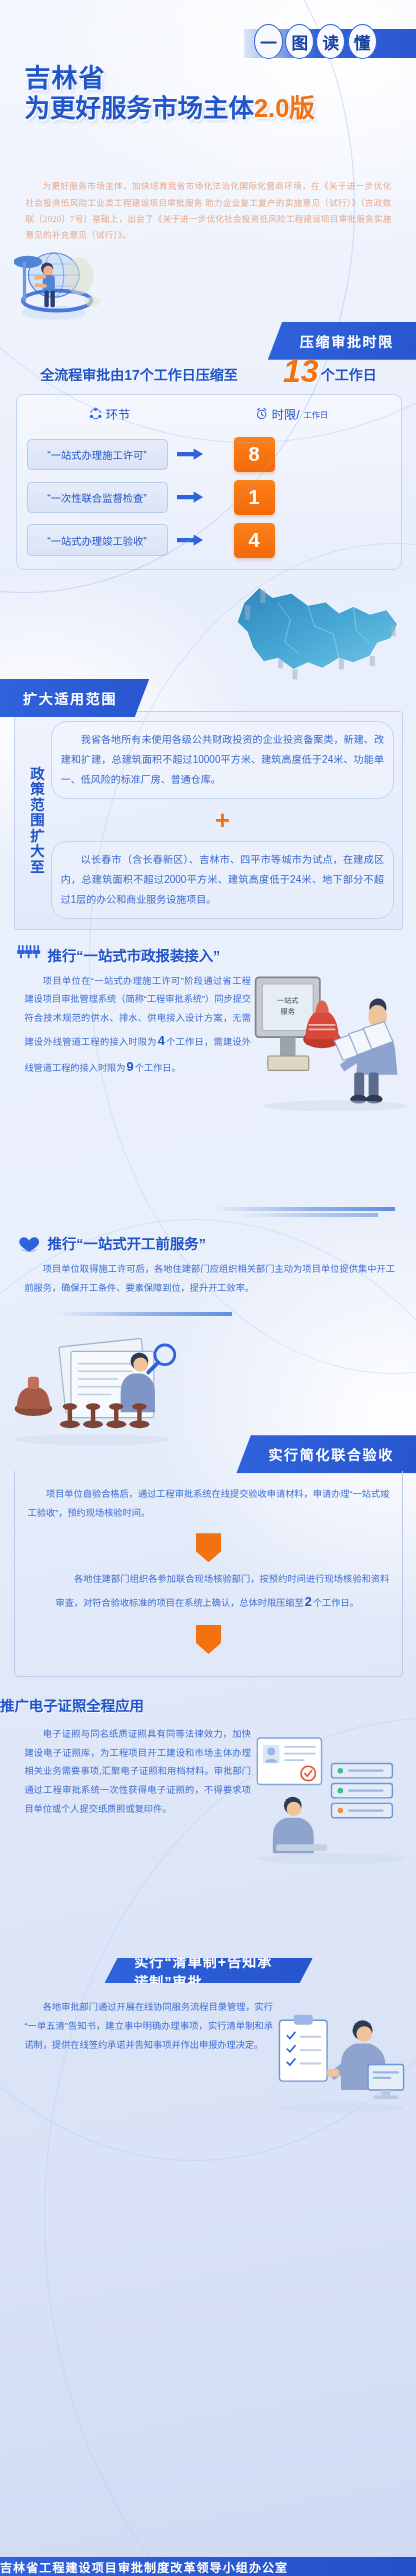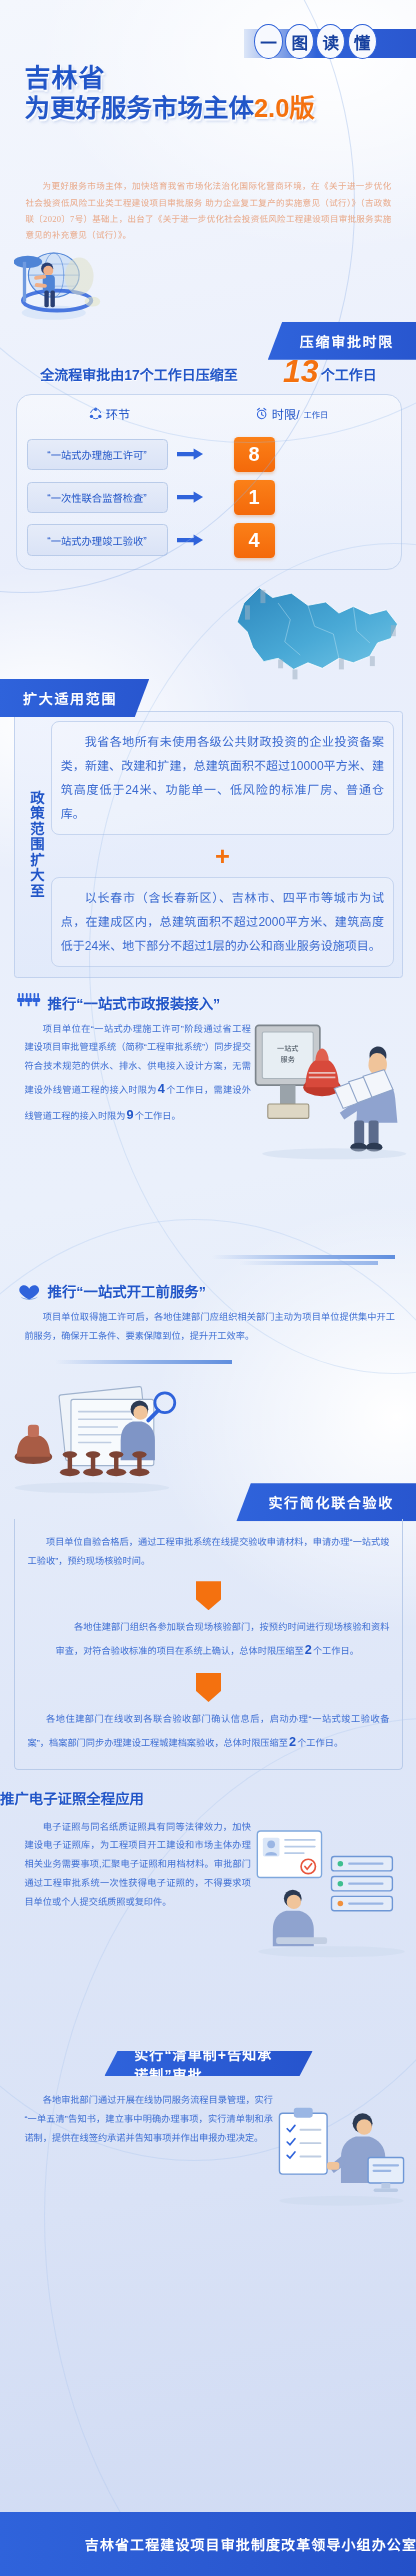--- a/index.html
+++ b/index.html
@@ -100,21 +100,21 @@
   .big-num {
     color: #f4710f; font-size: 32px; font-style: italic; font-weight: bold;
     line-height: .7; vertical-align: -2.2px; padding: 0 2.2px;
     text-shadow: 1.1px 1.1px 0 rgba(255,255,255,.6);
     margin-left: 43px;
   }
 
   .table-card {
     margin: 10px 15.5px 0 15.5px;
     border: 0.6px solid #c7d6ef;
-    border-radius: 15px;
+    border-radius: 8px;
     background: linear-gradient(180deg, rgba(255,255,255,.45), rgba(230,238,252,.35));
     padding: 7.8px 10px 11px 10px;
   }
   .tbl-head { display: flex; align-items: center; justify-content: space-around; padding: 2.2px 0 6.6px 0; }
   .tbl-head-item {
     display: flex; align-items: center; gap: 3.9px;
     font-size: 12.2px; color: #2256c8; font-weight: 500;
   }
   .tbl-head-item .sub { font-size: 8.3px; }
   .icon-node { width: 13.3px; height: 13.3px; }
@@ -155,24 +155,24 @@
   .scope-label {
     flex: 0 0 30px;
     color: #2256c8; font-size: 14.4px; font-weight: bold;
     line-height: 1.26; text-align: center;
     writing-mode: vertical-rl; text-orientation: upright;
     letter-spacing: 1.1px;
     display: flex; align-items: center; justify-content: center;
   }
   .scope-body { flex: 1 1 auto; }
   .scope-box {
-    border: 0.6px solid #c6d5ef; border-radius: 8px;
+    border: 0.6px solid #c6d5ef; border-radius: 16px;
     background: rgba(255,255,255,.18);
     padding: 7.8px 8.9px;
-    color: #3a6ad0; font-size: 12px; line-height: 2.0;
+    color: #3a6ad0; font-size: 10px; line-height: 2.0;
     text-indent: 2em; text-align: justify;
   }
   .plus {
     text-align: center; color: #f4710f; font-size: 25.5px; font-weight: bold;
     line-height: 1; padding: 8.9px 0 7.8px 0;
   }
 
   
   .sec-title {
     display: flex; gap: 6.6px;
@@ -229,22 +229,22 @@
     background: linear-gradient(95deg,#2f63db,#2654cd);
     color: #fff; font-size: 14px; font-weight: bold; letter-spacing: 1.1px;
     display: flex; align-items: center; justify-content: center;
     clip-path: polygon(13.3px 0, 100% 0, calc(100% - 13.3px) 100%, 0 100%);
   }
 
   
   .footer {
     position: absolute; left: 0; bottom: 0; width: 100%;
     background: linear-gradient(90deg,#2f63db 0%, #2a58d0 60%, #2450c8 100%);
-    color: #fff; font-size: 14px; font-weight: bold; letter-spacing: 1.1px;
-    text-align: right; padding: 22px 0;
+    color: #fff; font-size: 12px; font-weight: bold; letter-spacing: 1.1px;
+    text-align: left; padding: 1px 0;
   }
 
   
   svg { display: block; }
 </style>
 </head>
 <body>
 
 <div class="page">
 
@@ -517,21 +517,20 @@
 
   <div class="banner-wrap" style="margin-top:-20px;margin-left:20px;">
     <div class="banner">实行简化联合验收</div>
   </div>
 
   <div class="frame-card">
     <p class="para" style="text-indent:2em;">项目单位自验合格后，通过工程审批系统在线提交验收申请材料，申请办理“一站式竣工验收”，预约现场核验时间。</p>
     <div class="chev"></div>
     <p class="para" style="text-indent:2em;margin-left:28px;"><span>各地住建部门组织各参加联合现场核验部门，按预约时间进行现场核验和资料审查，对符合验收标准的项目在系统上确认，总体时限压缩至</span><span class="num">2</span><span>个工作日。</span></p>
     <div class="chev"></div>
-    <p class="para" style="text-indent:2em;"><span>各地住建部门在线收到各联合验收部门确认信息后，启动办理“一站式竣工验收备案”，档案部门同步办理建设工程城建档案验收，总体时限压缩至</span><span class="num">2</span><span>个工作日。</span></p>
   </div>
 
   <div class="ecert-title">推广电子证照全程应用</div>
 
   <div style="position:relative;">
     <p class="para" style="margin:10px 166px 0 24.4px;">电子证照与同名纸质证照具有同等法律效力，加快建设电子证照库，为工程项目开工建设和市场主体办理相关业务需要事项,汇聚电子证照和用档材料。审批部门通过工程审批系统一次性获得电子证照的，不得要求项目单位或个人提交纸质照或复印件。</p>
 
     <svg class="illus" style="right:7.8px;top:5.5px;" width="155" height="139" viewBox="0 0 280 250">
       <g>
         <rect x="6" y="14" width="116" height="84" rx="6" fill="#ffffff" stroke="#7fa8dd" stroke-width="2.5"></rect>

